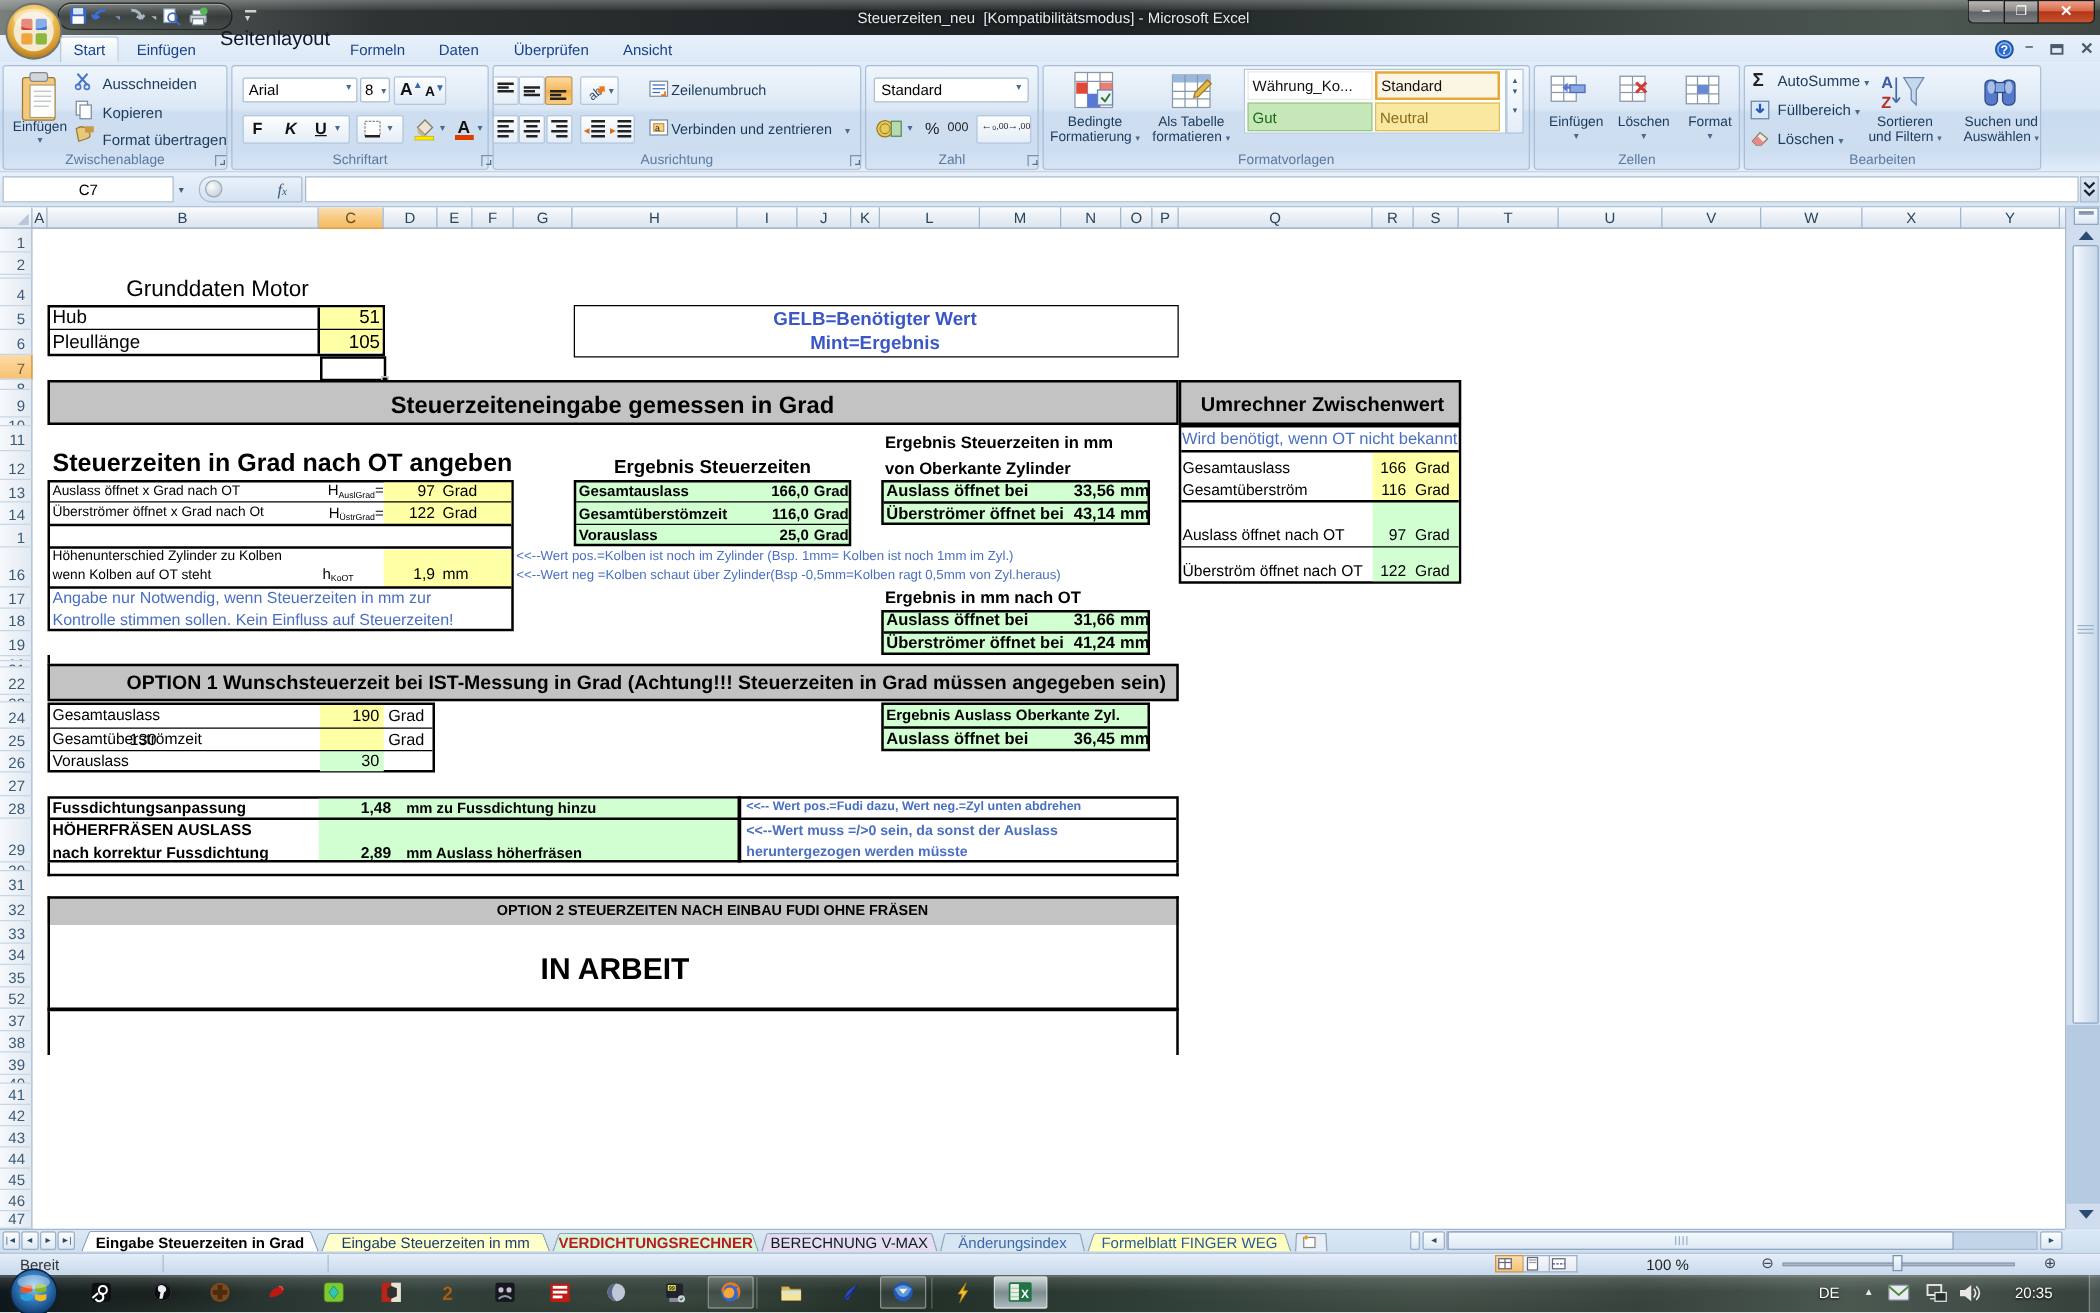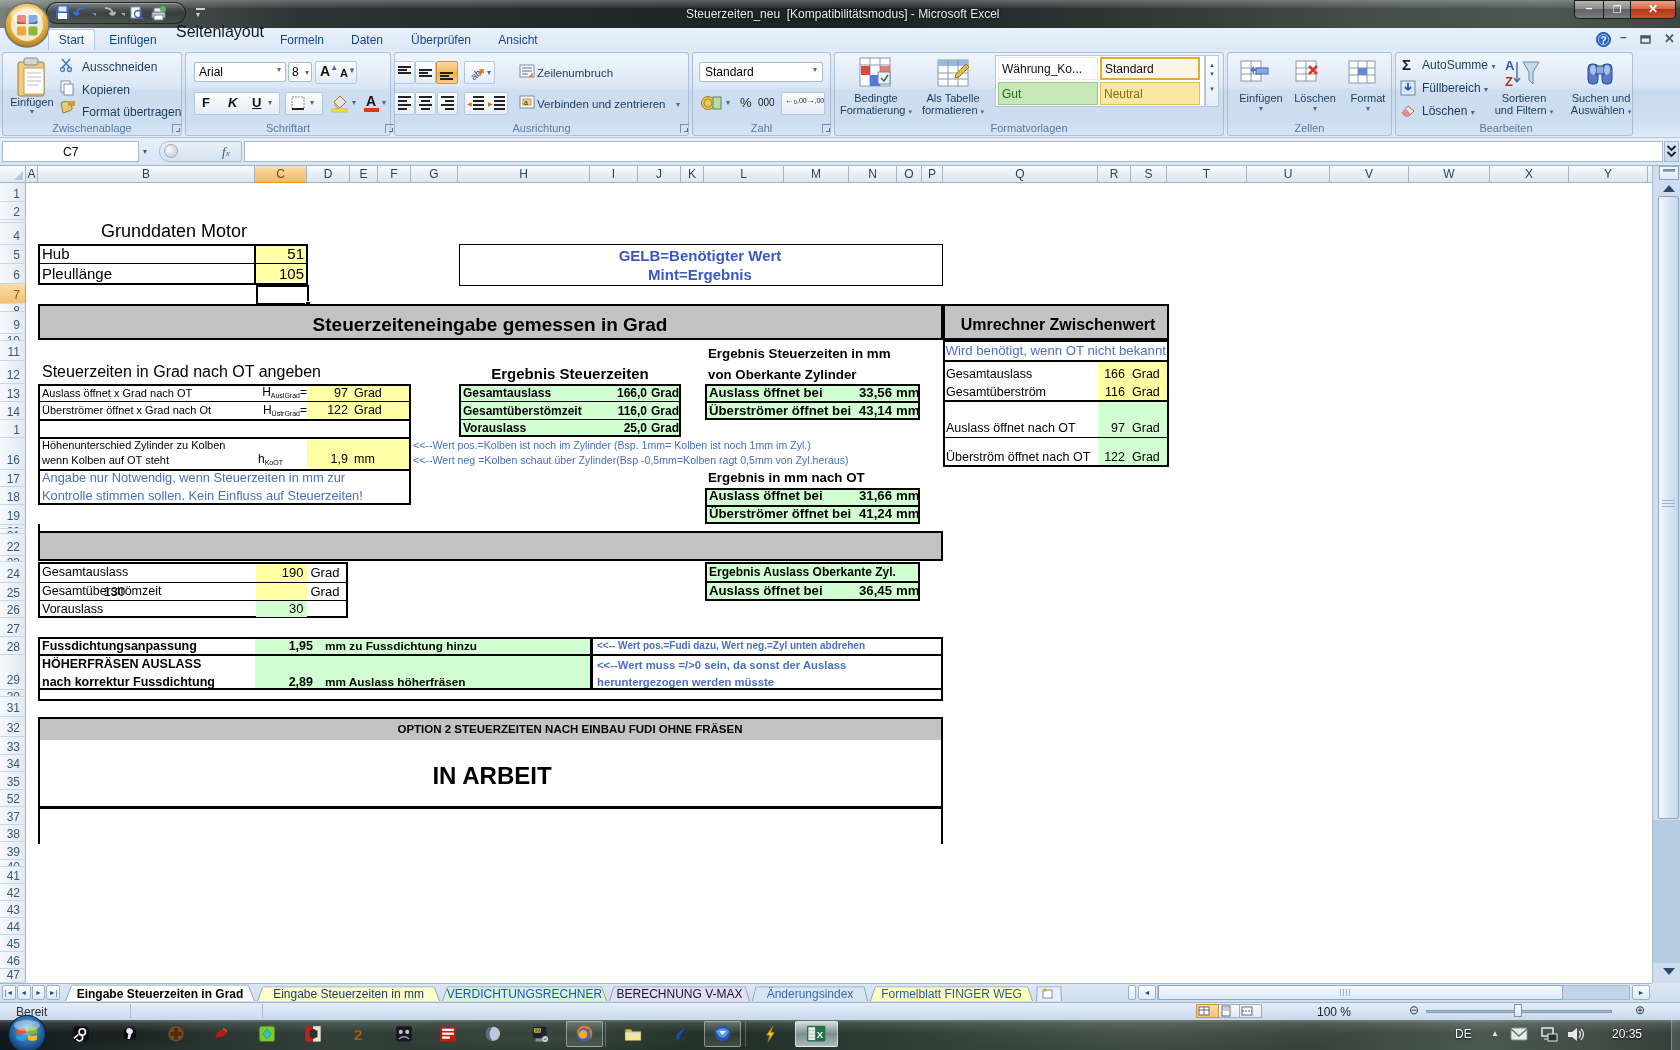--- a/index.html
+++ b/index.html
@@ -554,21 +554,21 @@
 <div class="tx" style="left:104px;top:245.0px;width:200px;text-align:right;font-size:15px;line-height:18px;color:#000;">51</div>
 <div class="tx" style="left:104px;top:265.0px;width:200px;text-align:right;font-size:15px;line-height:18px;color:#000;">105</div>
 <div class="ab" style="left:458.5px;top:244px;width:484px;height:42px;border:1.5px solid #000"></div>
 <div class="tx" style="left:700px;top:247.2px;transform:translateX(-50%);font-size:15px;line-height:18px;color:#000;font-weight:bold;color:#3a57c5">GELB=Benötigter Wert</div>
 <div class="tx" style="left:700px;top:266.2px;transform:translateX(-50%);font-size:15px;line-height:18px;color:#000;font-weight:bold;color:#3a57c5">Mint=Ergebnis</div>
 <div class="ab" style="left:255.5px;top:284.5px;width:53.5px;height:20.5px;border:2.5px solid #000;background:#fff"></div>
 <div class="ab" style="left:304.5px;top:300.5px;width:6.5px;height:6.5px;background:#000;border:1.5px solid #fff"></div>
 <div class="ab" style="left:37.5px;top:303.5px;width:905px;height:36.5px;border:2px solid #000;background:#c3c3c3"></div>
 <div class="tx" style="left:490px;top:313.2px;transform:translateX(-50%);font-size:19px;line-height:23px;color:#000;font-weight:bold;">Steuerzeiteneingabe gemessen in Grad</div>
 <div class="ab" style="left:38px;top:523.5px;width:2px;height:8px;background:#000"></div>
-<div class="tx" style="left:42px;top:361.6px;font-size:16px;line-height:19px;color:#000;font-weight:normal;">Steuerzeiten in Grad nach OT angeben</div>
+<div class="tx" style="left:42px;top:361.6px;font-size:20px;line-height:19px;color:#000;font-weight:bold;">Steuerzeiten in Grad nach OT angeben</div>
 <div class="ab" style="left:37.5px;top:384.3px;width:373px;height:121.2px;border:2px solid #000"></div>
 <div class="ab" style="left:307px;top:386px;width:102px;height:33.7px;background:#ffffa6"></div>
 <div class="ab" style="left:307px;top:439.5px;width:102px;height:29px;background:#ffffa6"></div>
 <div class="ab" style="left:39.5px;top:401.3px;width:369px;height:1.2px;background:#000"></div>
 <div class="ab" style="left:39.5px;top:419px;width:369px;height:2px;background:#000"></div>
 <div class="ab" style="left:39.5px;top:437px;width:369px;height:2px;background:#000"></div>
 <div class="ab" style="left:39.5px;top:469px;width:369px;height:2px;background:#000"></div>
 <div class="tx" style="left:42px;top:386.5px;font-size:11px;line-height:13px;color:#000;">Auslass öffnet x Grad nach OT</div>
 <div class="tx" style="left:42px;top:404.2px;font-size:11px;line-height:13px;color:#000;">Überströmer öffnet x Grad nach Ot</div>
 <div class="tx" style="left:107px;top:385.1px;width:200px;text-align:right;font-size:12px;line-height:14px;color:#000;">H<span style="font-size:7px;vertical-align:-2px">AuslGrad</span>=</div>
@@ -633,20 +633,21 @@
 <div class="tx" style="left:1132px;top:366.8px;font-size:12.5px;line-height:15px;color:#000;">Grad</div>
 <div class="tx" style="left:925px;top:385.2px;width:200px;text-align:right;font-size:12.5px;line-height:15px;color:#000;">116</div>
 <div class="tx" style="left:1132px;top:385.2px;font-size:12.5px;line-height:15px;color:#000;">Grad</div>
 <div class="tx" style="left:946px;top:420.6px;font-size:12.5px;line-height:15px;color:#000;">Auslass öffnet nach OT</div>
 <div class="tx" style="left:925px;top:420.6px;width:200px;text-align:right;font-size:12.5px;line-height:15px;color:#000;">97</div>
 <div class="tx" style="left:1132px;top:420.6px;font-size:12.5px;line-height:15px;color:#000;">Grad</div>
 <div class="tx" style="left:946px;top:449.8px;font-size:12.5px;line-height:15px;color:#000;">Überström öffnet nach OT</div>
 <div class="tx" style="left:925px;top:449.8px;width:200px;text-align:right;font-size:12.5px;line-height:15px;color:#000;">122</div>
 <div class="tx" style="left:1132px;top:449.8px;font-size:12.5px;line-height:15px;color:#000;">Grad</div>
 <div class="ab" style="left:37.5px;top:531px;width:905px;height:30px;border:2px solid #000;background:#c3c3c3"></div>
+<div class="tx" style="left:517px;top:536.8px;transform:translateX(-50%);font-size:15.6px;line-height:19px;color:#000;font-weight:bold;">OPTION 1 Wunschsteuerzeit bei IST-Messung in Grad (Achtung!!! Steuerzeiten in Grad müssen angegeben sein)</div>
 <div class="ab" style="left:37.5px;top:562.3px;width:310.5px;height:56px;border:2px solid #000"></div>
 <div class="ab" style="left:255.5px;top:564px;width:51px;height:37px;background:#ffffa6"></div>
 <div class="ab" style="left:255.5px;top:601px;width:51px;height:15.5px;background:#d2ffd2"></div>
 <div class="ab" style="left:39.5px;top:582.3px;width:306.5px;height:1.2px;background:#000"></div>
 <div class="ab" style="left:39.5px;top:599.8px;width:306.5px;height:1.2px;background:#000"></div>
 <div class="tx" style="left:42px;top:564.9px;font-size:12.5px;line-height:15px;color:#000;">Gesamtauslass</div>
 <div class="tx" style="left:42px;top:584.0px;font-size:12.5px;line-height:15px;color:#000;">Gesamtüberströmzeit</div>
 <div class="tx" style="left:42px;top:601.6px;font-size:12.5px;line-height:15px;color:#000;">Vorauslass</div>
 <div class="tx" style="left:103.5px;top:564.5px;width:200px;text-align:right;font-size:13px;line-height:16px;color:#000;">190</div>
 <div class="tx" style="left:310.5px;top:564.5px;font-size:13px;line-height:16px;color:#000;">Grad</div>
@@ -657,21 +658,21 @@
 <div class="ab" style="left:707px;top:581.3px;width:211px;height:1.5px;background:#000"></div>
 <div class="tx" style="left:709px;top:564.6px;font-size:12px;line-height:14px;color:#000;font-weight:bold;">Ergebnis Auslass Oberkante Zyl.</div>
 <div class="tx" style="left:709px;top:583.3px;font-size:13.2px;line-height:16px;color:#000;font-weight:bold;">Auslass öffnet bei</div>
 <div class="tx" style="left:692px;top:583.3px;width:200px;text-align:right;font-size:13.2px;line-height:16px;color:#000;font-weight:bold;">36,45</div>
 <div class="tx" style="left:896px;top:583.3px;font-size:13.2px;line-height:16px;color:#000;font-weight:bold;">mm</div>
 <div class="ab" style="left:37.5px;top:636.6px;width:905px;height:53.7px;border:2px solid #000"></div>
 <div class="ab" style="left:255px;top:638.6px;width:334.5px;height:49.7px;background:#d2ffd2"></div>
 <div class="ab" style="left:39.5px;top:654.4px;width:901px;height:1.5px;background:#000"></div>
 <div class="ab" style="left:589.5px;top:637px;width:3px;height:52.7px;background:#000"></div>
 <div class="tx" style="left:42px;top:638.8px;font-size:12.5px;line-height:15px;color:#000;font-weight:bold;">Fussdichtungsanpassung</div>
-<div class="tx" style="left:113px;top:638.8px;width:200px;text-align:right;font-size:12.5px;line-height:15px;color:#000;font-weight:bold;">1,95</div>
+<div class="tx" style="left:113px;top:638.8px;width:200px;text-align:right;font-size:12.5px;line-height:15px;color:#000;font-weight:bold;">1,48</div>
 <div class="tx" style="left:325px;top:639.2px;font-size:11.8px;line-height:14px;color:#000;font-weight:bold;">mm zu Fussdichtung hinzu</div>
 <div class="tx" style="left:597px;top:640.3px;font-size:10px;line-height:12px;color:#000;font-weight:bold;color:#4a6fc0">&lt;&lt;-- Wert pos.=Fudi dazu, Wert neg.=Zyl unten abdrehen</div>
 <div class="tx" style="left:42px;top:657.2px;font-size:12.5px;line-height:15px;color:#000;font-weight:bold;">HÖHERFRÄSEN AUSLASS</div>
 <div class="tx" style="left:42px;top:674.8px;font-size:12.5px;line-height:15px;color:#000;font-weight:bold;">nach korrektur Fussdichtung</div>
 <div class="tx" style="left:113px;top:674.8px;width:200px;text-align:right;font-size:12.5px;line-height:15px;color:#000;font-weight:bold;">2,89</div>
 <div class="tx" style="left:325px;top:675.2px;font-size:11.8px;line-height:14px;color:#000;font-weight:bold;">mm Auslass höherfräsen</div>
 <div class="tx" style="left:597px;top:657.5px;font-size:11.3px;line-height:14px;color:#000;font-weight:bold;color:#4a6fc0">&lt;&lt;--Wert muss =/&gt;0 sein, da sonst der Auslass</div>
 <div class="tx" style="left:597px;top:674.5px;font-size:11.3px;line-height:14px;color:#000;font-weight:bold;color:#4a6fc0">heruntergezogen werden müsste</div>
 <div class="ab" style="left:37.5px;top:690.3px;width:905px;height:11px;border:2px solid #000;border-top:none"></div>
 <div class="ab" style="left:37.5px;top:717px;width:905px;height:22.5px;border:2px solid #000;border-bottom:none;background:#c3c3c3"></div>
@@ -697,21 +698,21 @@
 <div style="flex:1;background:linear-gradient(#fdfefe,#dce8f4);border:1px solid #9eb0c8;border-radius:2px;font-size:7px;color:#2a4a6a;text-align:center;line-height:13px">|◄</div>
 <div style="flex:1;background:linear-gradient(#fdfefe,#dce8f4);border:1px solid #9eb0c8;border-radius:2px;font-size:7px;color:#2a4a6a;text-align:center;line-height:13px">◄</div>
 <div style="flex:1;background:linear-gradient(#fdfefe,#dce8f4);border:1px solid #9eb0c8;border-radius:2px;font-size:7px;color:#2a4a6a;text-align:center;line-height:13px">►</div>
 <div style="flex:1;background:linear-gradient(#fdfefe,#dce8f4);border:1px solid #9eb0c8;border-radius:2px;font-size:7px;color:#2a4a6a;text-align:center;line-height:13px">►|</div>
     </div>
 <div class="ab" style="left:65px;top:983px;width:190px;height:18px;background:#fff;border:1px solid #8ea4bc;border-bottom:none;transform:perspective(60px) rotateX(14deg);transform-origin:bottom;border-radius:2px 2px 0 0"></div>
 <div class="tx" style="left:160.0px;top:986.5px;transform:translateX(-50%);font-size:12px;font-weight:bold;color:#000">Eingabe Steuerzeiten in Grad</div>
 <div class="ab" style="left:257px;top:985px;width:183px;height:16px;background:#ffffcc;border:1px solid #8ea4bc;border-bottom:none;transform:perspective(60px) rotateX(14deg);transform-origin:bottom;border-radius:2px 2px 0 0"></div>
 <div class="tx" style="left:348.5px;top:986.5px;transform:translateX(-50%);font-size:12px;font-weight:normal;color:#1a3a6a">Eingabe Steuerzeiten in mm</div>
 <div class="ab" style="left:442px;top:985px;width:165px;height:16px;background:#d8f5dc;border:1px solid #8ea4bc;border-bottom:none;transform:perspective(60px) rotateX(14deg);transform-origin:bottom;border-radius:2px 2px 0 0"></div>
-<div class="tx" style="left:524.5px;top:986.5px;transform:translateX(-50%);font-size:12px;font-weight:normal;color:#1d4ed8">VERDICHTUNGSRECHNER</div>
+<div class="tx" style="left:524.5px;top:986.5px;transform:translateX(-50%);font-size:12px;font-weight:bold;color:#b91c1c">VERDICHTUNGSRECHNER</div>
 <div class="ab" style="left:609px;top:985px;width:141px;height:16px;background:#e4def0;border:1px solid #8ea4bc;border-bottom:none;transform:perspective(60px) rotateX(14deg);transform-origin:bottom;border-radius:2px 2px 0 0"></div>
 <div class="tx" style="left:679.5px;top:986.5px;transform:translateX(-50%);font-size:12px;font-weight:normal;color:#101828">BERECHNUNG V-MAX</div>
 <div class="ab" style="left:752px;top:985px;width:116px;height:16px;background:#d8e6f4;border:1px solid #8ea4bc;border-bottom:none;transform:perspective(60px) rotateX(14deg);transform-origin:bottom;border-radius:2px 2px 0 0"></div>
 <div class="tx" style="left:810.0px;top:986.5px;transform:translateX(-50%);font-size:12px;font-weight:normal;color:#3a6aa8">Änderungsindex</div>
 <div class="ab" style="left:870px;top:985px;width:163px;height:16px;background:#ffffc0;border:1px solid #8ea4bc;border-bottom:none;transform:perspective(60px) rotateX(14deg);transform-origin:bottom;border-radius:2px 2px 0 0"></div>
 <div class="tx" style="left:951.5px;top:986.5px;transform:translateX(-50%);font-size:12px;font-weight:normal;color:#2a5a9a">Formelblatt FINGER WEG</div>
 <div class="ab" style="left:1036px;top:985px;width:26px;height:16px;background:#e8eef6;border:1px solid #8ea4bc;border-bottom:none;transform:perspective(60px) rotateX(14deg);transform-origin:bottom"></div>
 <svg class="ab" style="left:1041px;top:987px" width="14" height="12">
       <rect x="2" y="3" width="9" height="8" fill="#fff" stroke="#888"></rect>
       <path d="M4 1 l2 2 -2 2 -2-2z" fill="#e8a020"></path>

